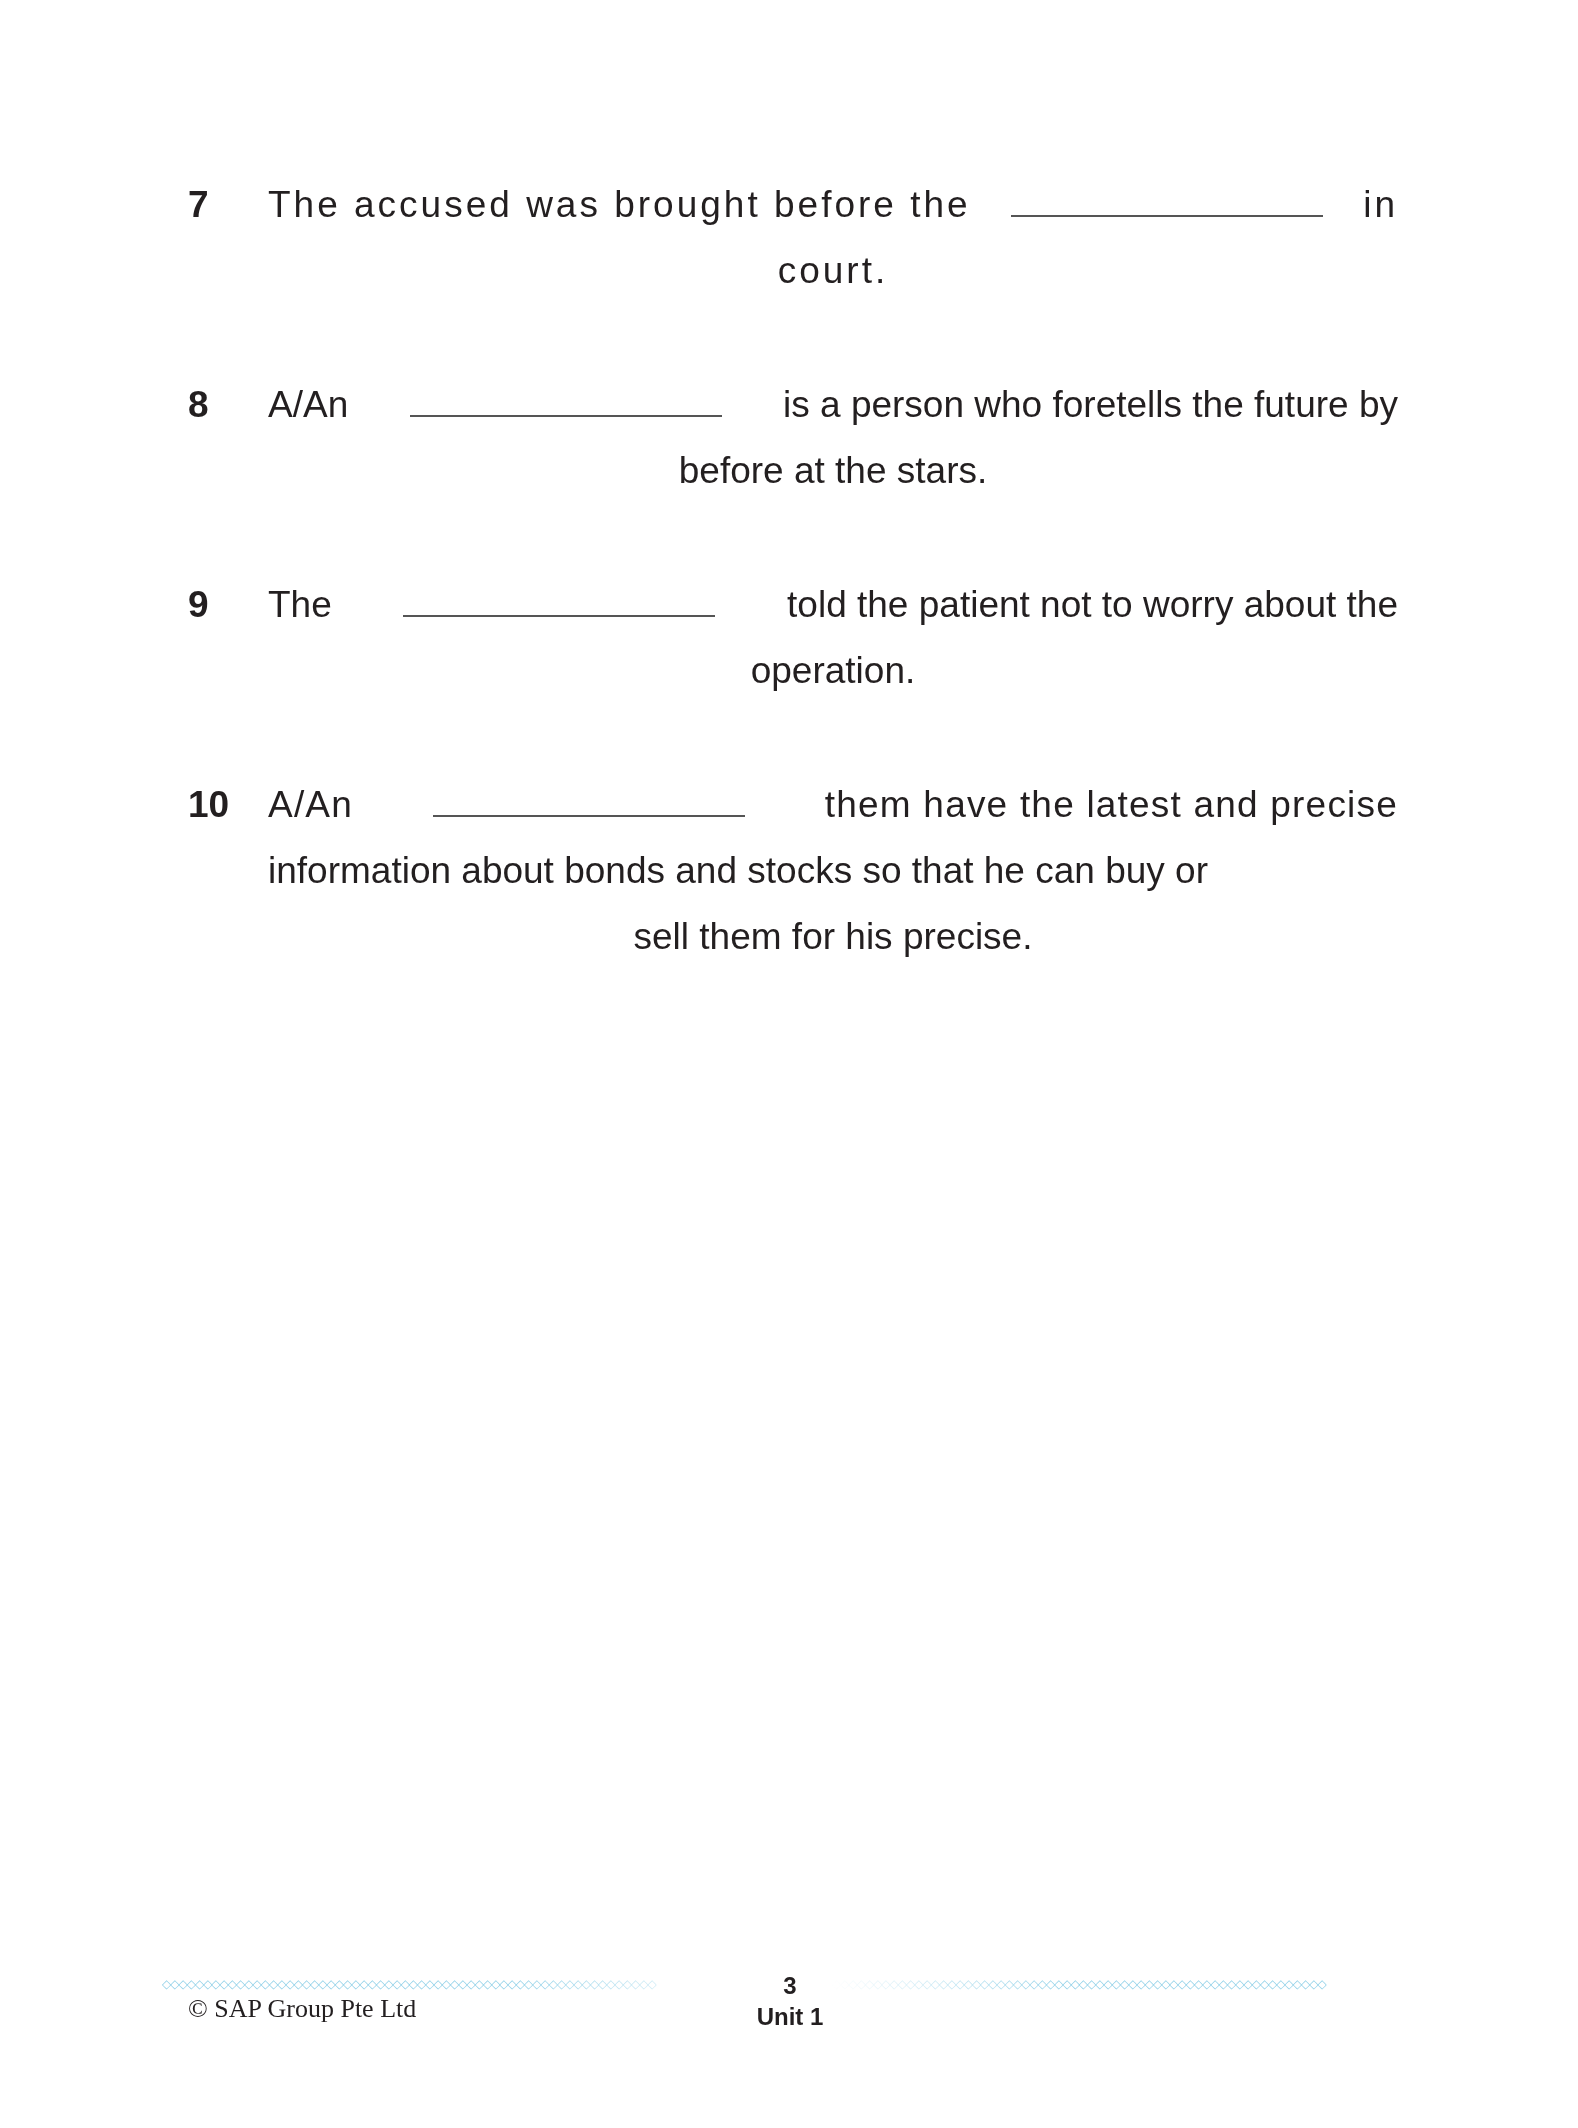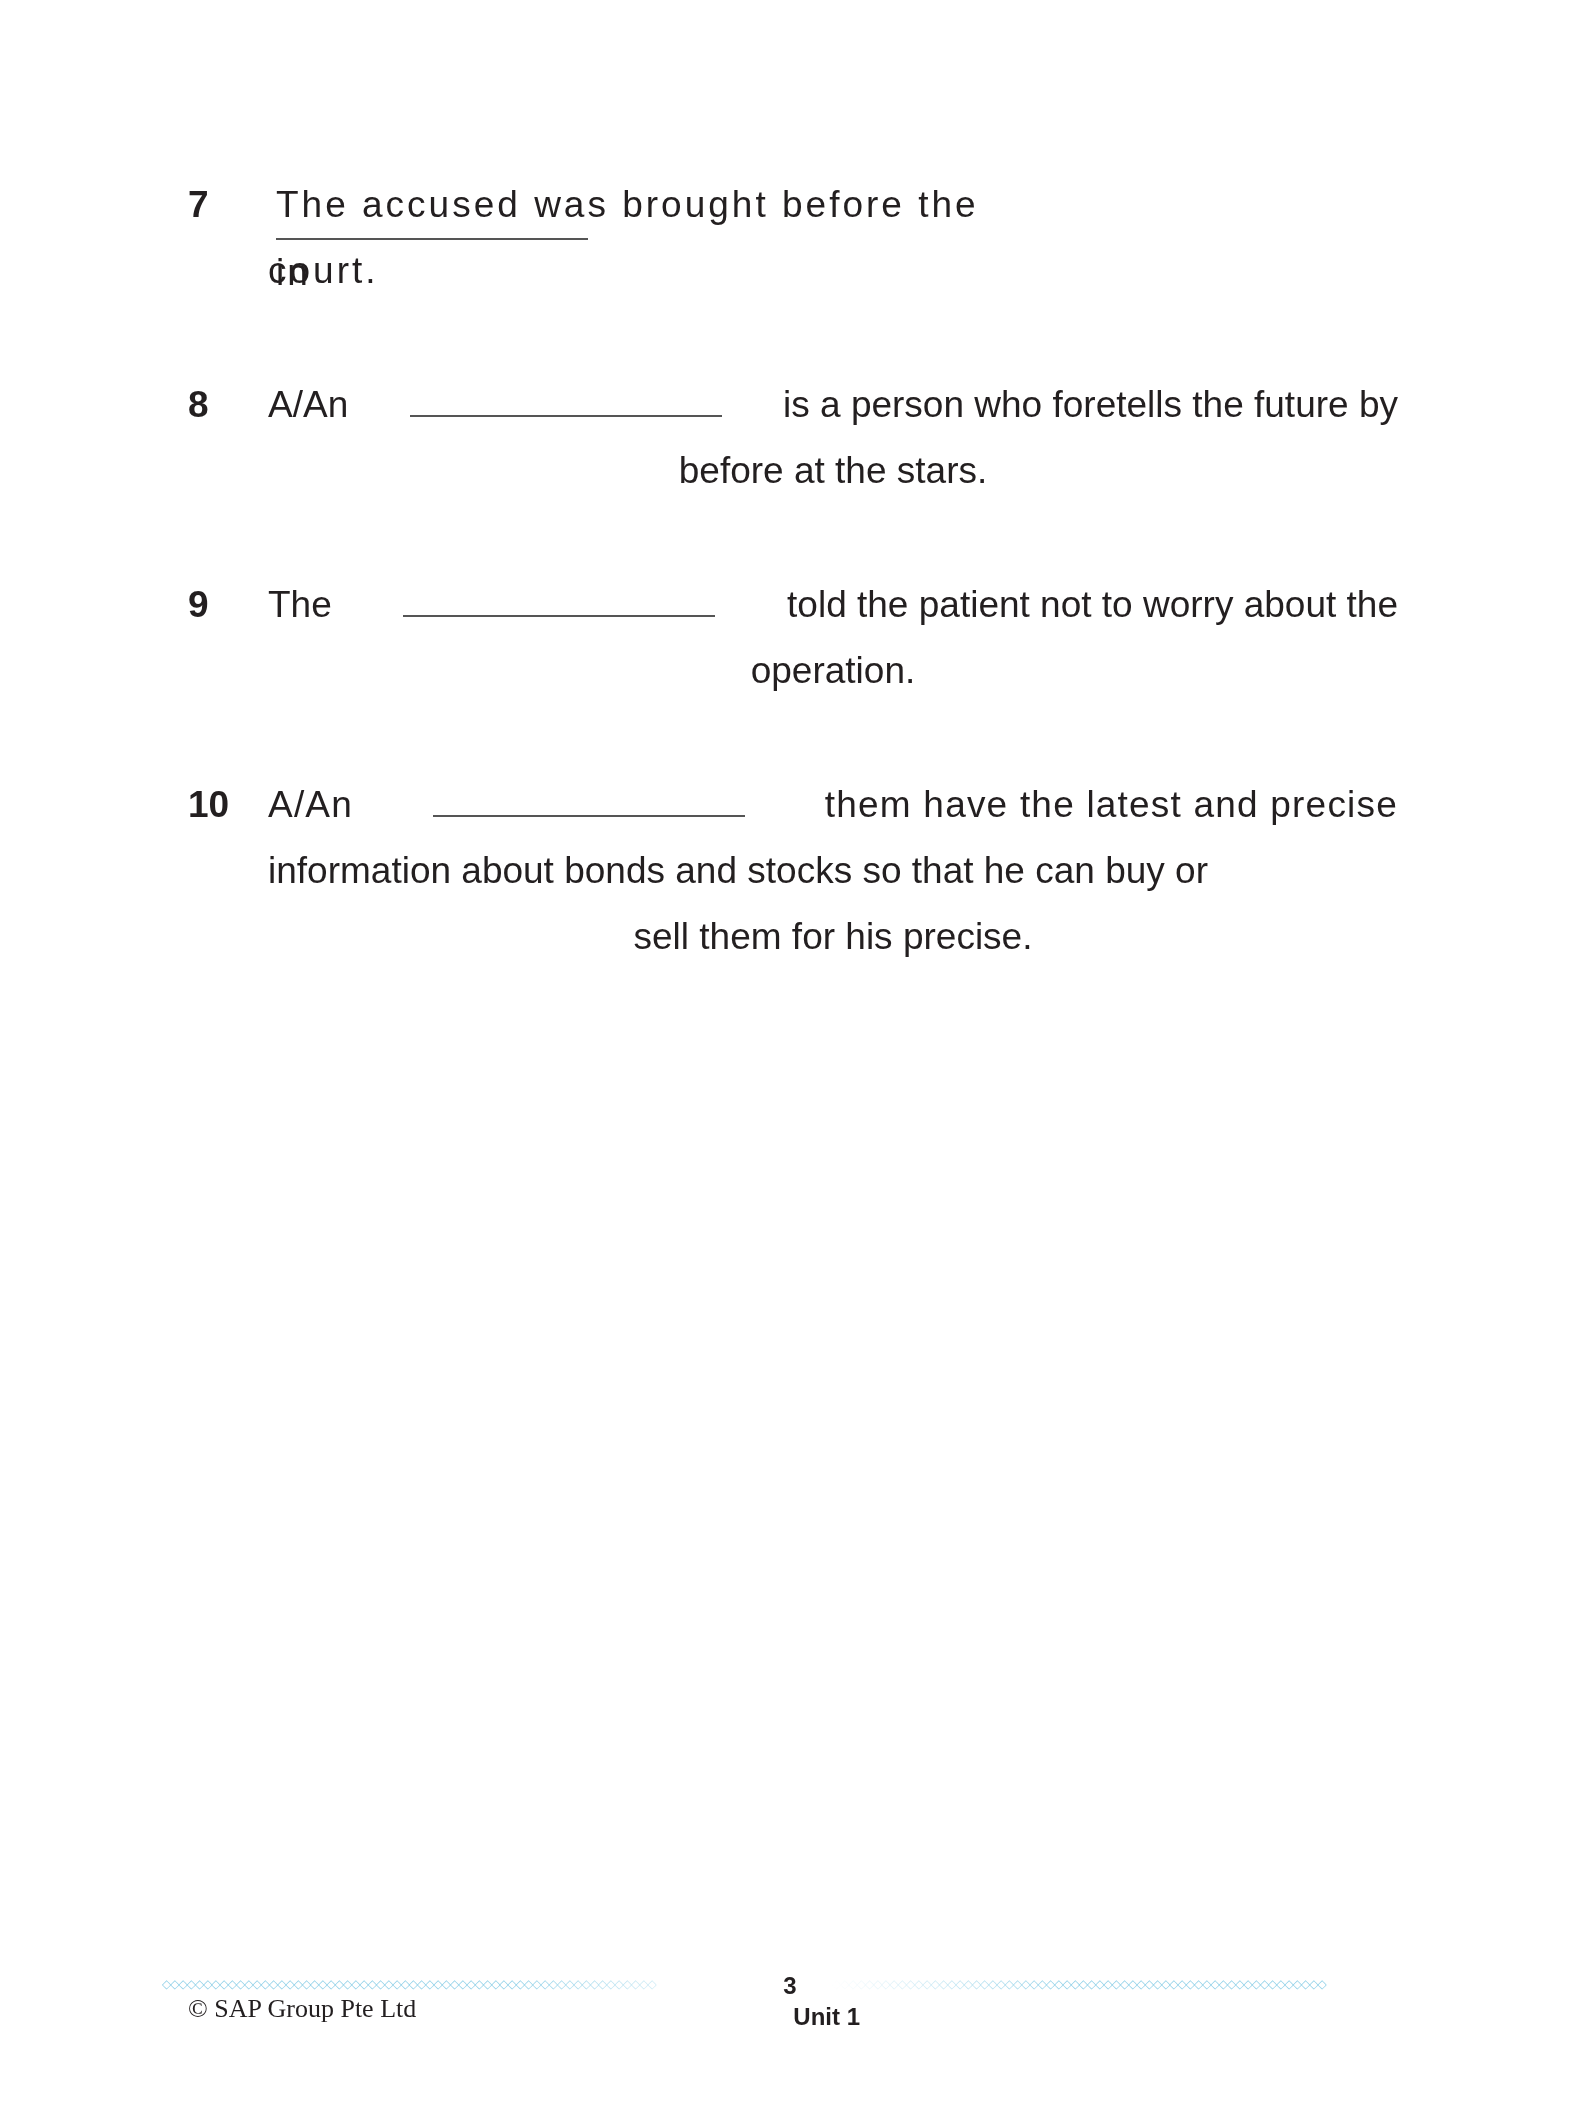--- a/index.html
+++ b/index.html
@@ -9,29 +9,29 @@
   .num { position: absolute; left: 0; top: 0; font-weight: bold; width: 60px; }
   .text { position: absolute; left: 80px; top: 0; width: 1130px; line-height: 66px; }
   .line { display: flex; align-items: baseline; justify-content: space-between; white-space: nowrap; height: 66px; }
   .line.left { justify-content: center; }
   .blank { display: inline-block; border-bottom: 2px solid #555; height: 1px; width: 312px; margin: 0 8px; vertical-align: baseline; }
   .q7 { top: 172px; }
   .q8 { top: 372px; }
   .q9 { top: 572px; }
   .q10 { top: 772px; }
   .q .num { line-height: 66px; }
-  .ls-wide { letter-spacing: 3px; flex-direction: column; }
+  .ls-wide { letter-spacing: 3px; }
   .ls-mid { letter-spacing: 1.2px; }
   .ls-tight { letter-spacing: 0px; }
   .diamonds { position: absolute; top: 1978px; height: 12px; overflow: hidden; white-space: nowrap; font-family: "DejaVu Sans", sans-serif; font-size: 12px; line-height: 12px; letter-spacing: -1px; }
   .diamonds.left { left: 162px; width: 590px; color: #8fd0e8; -webkit-mask-image: linear-gradient(to right, #000 60%, transparent 100%); mask-image: linear-gradient(to right, #000 60%, transparent 100%); }
   .diamonds.right { left: 832px; width: 580px; color: #8fd0e8; -webkit-mask-image: linear-gradient(to left, #000 60%, transparent 100%); mask-image: linear-gradient(to left, #000 60%, transparent 100%); }
   .copyright { position: absolute; left: 188px; top: 1994px; font-family: "Liberation Serif", serif; font-size: 26px; color: #231f20; }
   .pagenum { position: absolute; left: 740px; width: 100px; top: 1972px; text-align: center; font-family: "Liberation Sans", sans-serif; font-weight: bold; font-size: 24px; color: #231f20; line-height: 28px; }
-  .unit { position: absolute; left: 720px; width: 140px; top: 2003px; text-align: right; font-family: "Liberation Sans", sans-serif; font-weight: bold; font-size: 24px; color: #231f20; line-height: 28px; }
+  .unit { position: absolute; left: 720px; width: 140px; top: 2003px; text-align: center; font-family: "Liberation Sans", sans-serif; font-weight: bold; font-size: 24px; color: #231f20; line-height: 28px; }
 </style>
 </head>
 <body>
 
 <div class="page">
 
   <div class="q q7">
     <div class="num">7</div>
     <div class="text">
       <div class="line ls-wide">

